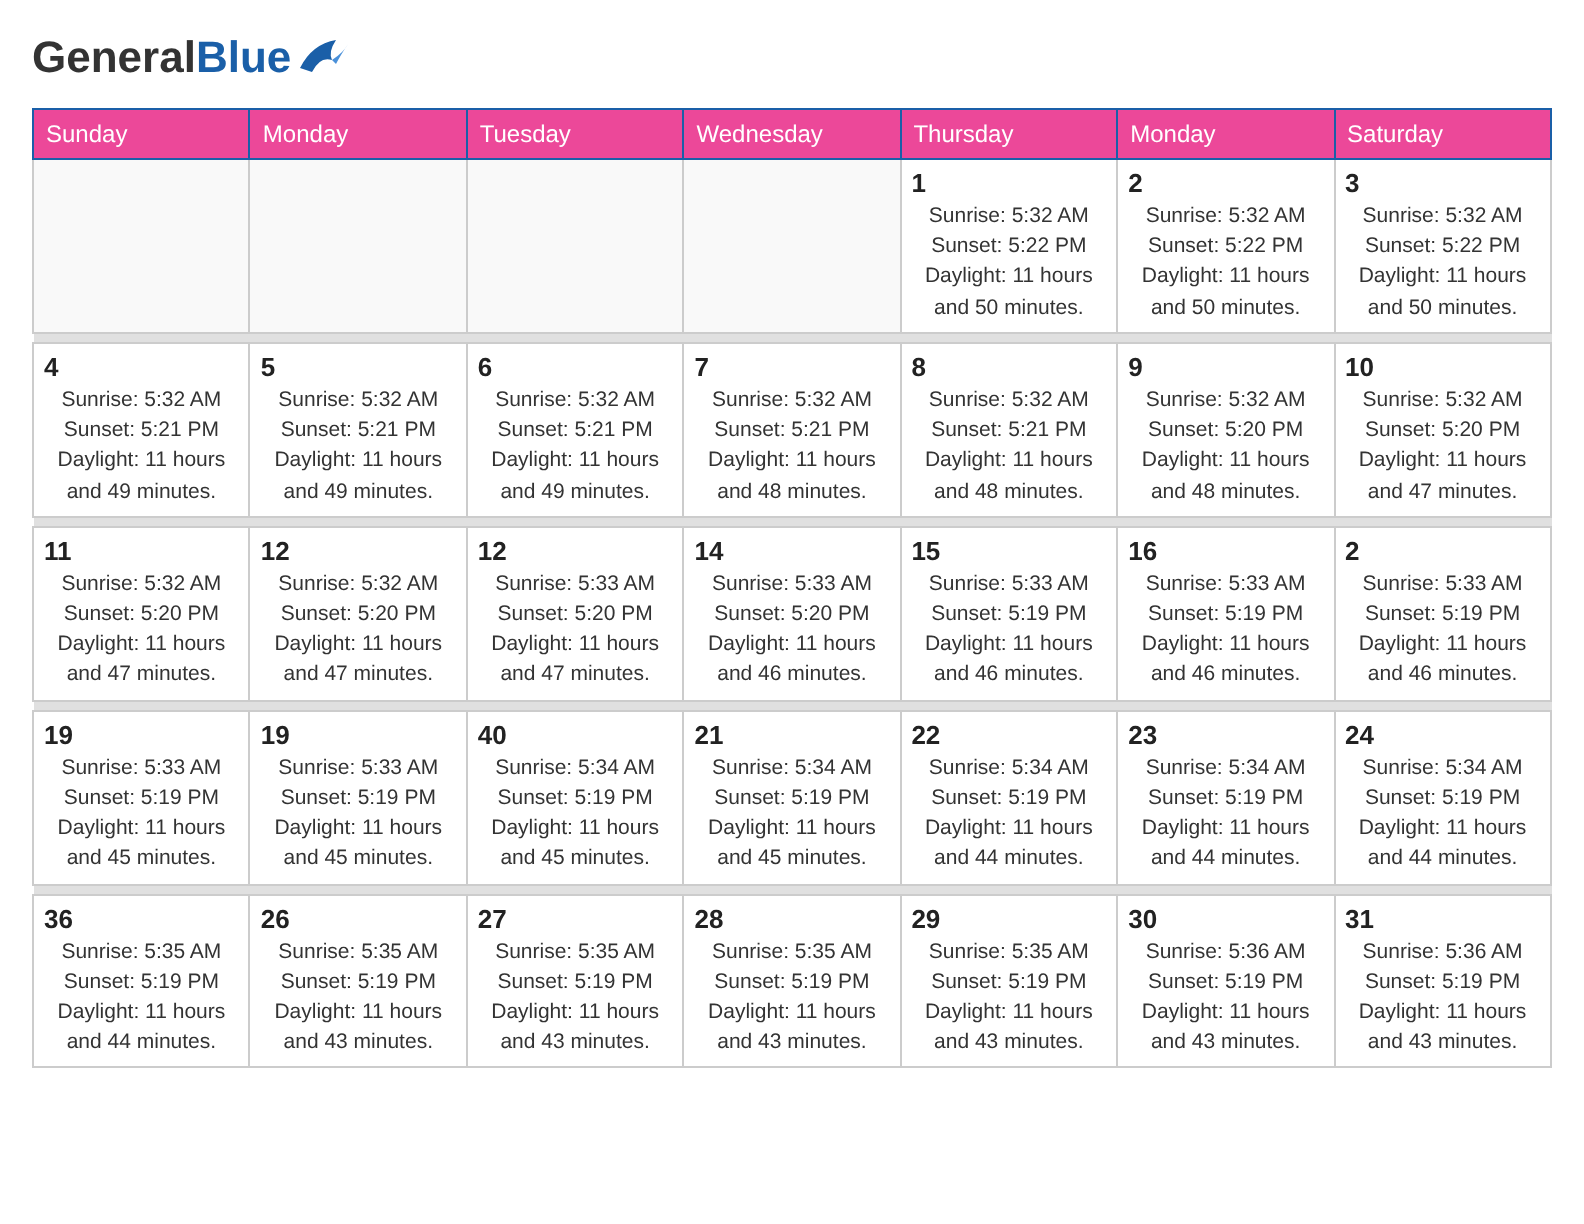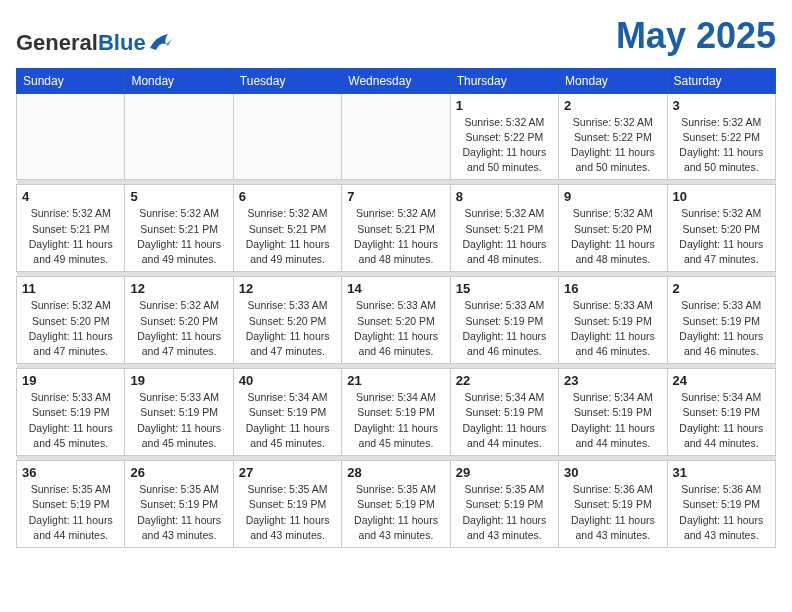--- a/index.html
+++ b/index.html
@@ -6,21 +6,21 @@
     body {
       font-family: Arial, sans-serif;
       background: #fff;
       width: 792px;
       min-height: 612px;
       padding: 16px;
     }
     .header {
       display: flex;
       justify-content: space-between;
-      align-items: flex-end;
+      align-items: center;
       margin-bottom: 12px;
     }
     .logo {
       display: flex;
       align-items: center;
     }
     .logo-text {
       font-size: 22px;
       font-weight: bold;
     }
@@ -43,21 +43,21 @@
     .location {
       font-size: 15px;
       color: #333;
     }
     .calendar {
       width: 100%;
       border-collapse: collapse;
       font-size: 11px;
     }
     .calendar th {
-      background-color: #1d4ed8;
+      background-color: #ec4899;
       color: #fff;
       text-align: left;
       padding: 5px 6px;
       font-size: 12px;
       font-weight: normal;
       border: 1px solid #1a5fa8;
     }
     .calendar td {
       border: 1px solid #ccc;
       vertical-align: top;
@@ -90,21 +90,20 @@
   <div class="logo">
     <span class="logo-text">
       <span class="logo-general">General</span><span class="logo-blue">Blue</span>
     </span>
     <svg class="logo-bird" viewBox="0 0 28 22" fill="none" xmlns="http://www.w3.org/2000/svg">
       <path d="M2 16 Q8 4 20 2 Q16 8 18 12 Q12 10 8 18 Z" fill="#1a5fa8"></path>
       <path d="M18 12 Q24 8 26 4 Q22 10 20 14 Z" fill="#4a90d9"></path>
     </svg>
   </div>
   <div class="title-block">
-    <div class="month-title">May 2025</div>
   </div>
 </div>
 
 <table class="calendar">
   <thead>
     <tr>
     <th>Sunday</th>
         <th>Monday</th>
         <th>Tuesday</th>
         <th>Wednesday</th>

